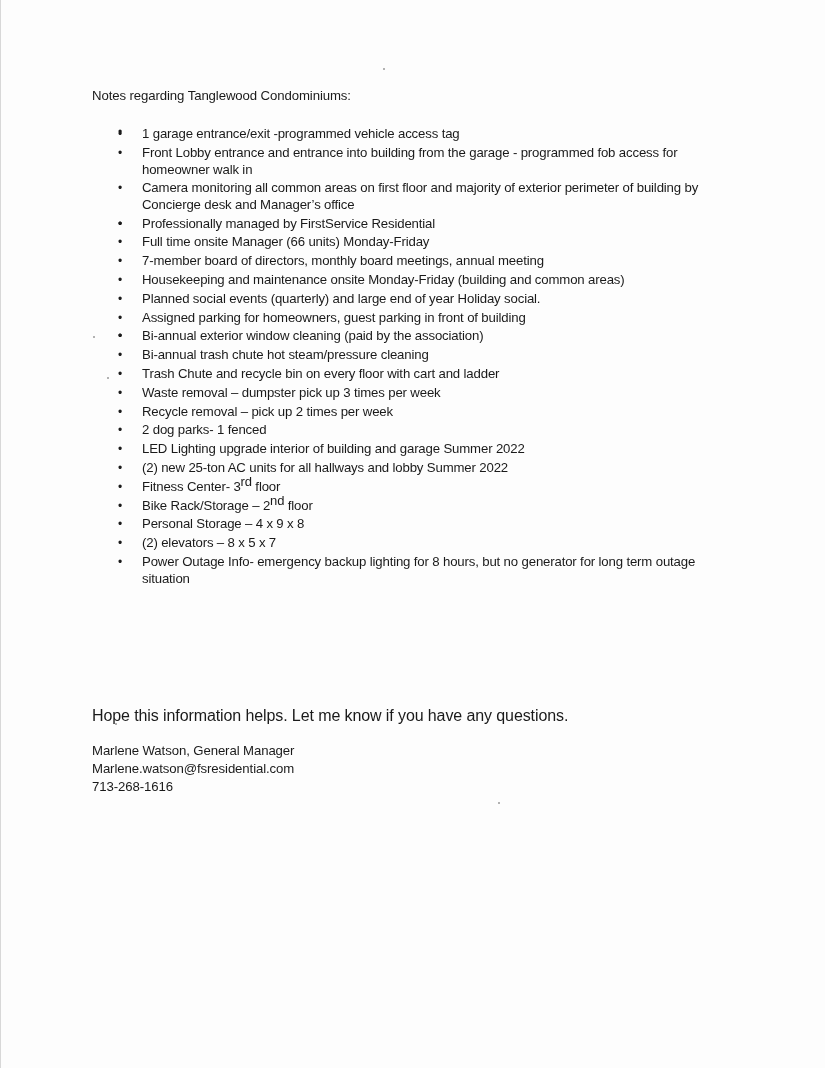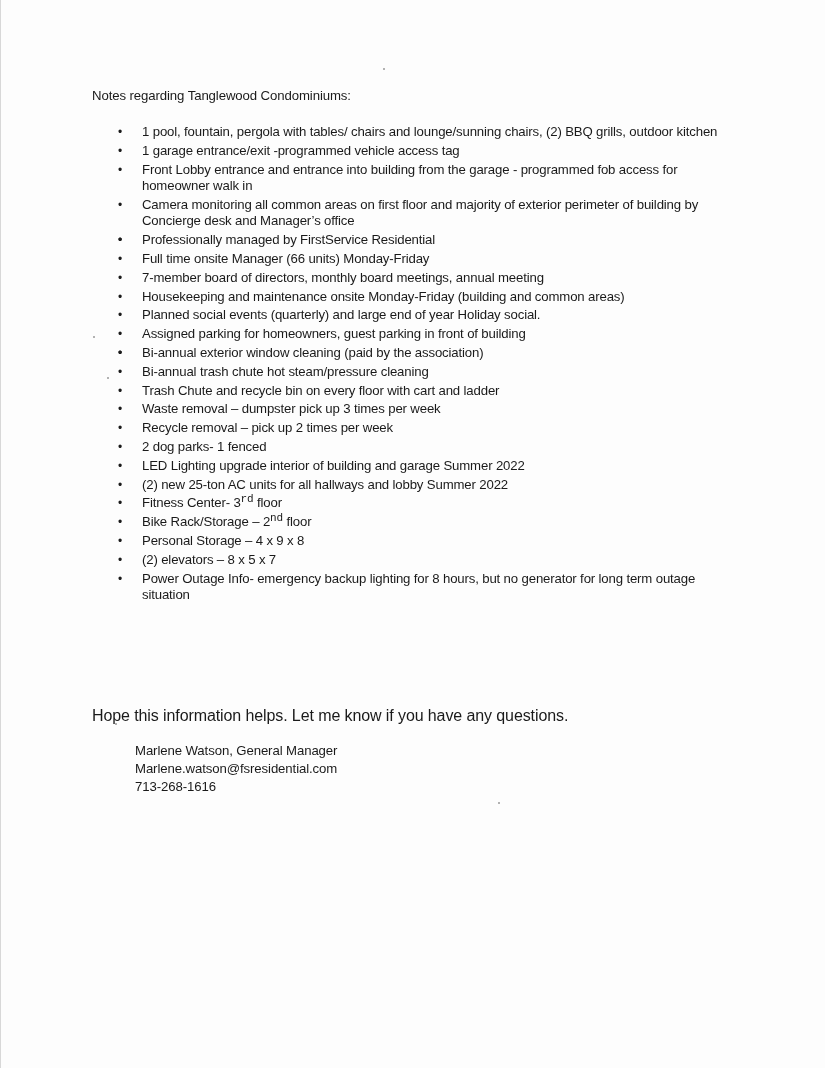--- a/index.html
+++ b/index.html
@@ -51,58 +51,56 @@
       margin-bottom: 2.3px;
       letter-spacing: -0.15px;
     }
     .notes-list li .bullet {
       position: absolute;
       left: 26px;
       top: 0;
       font-size: 12px;
     }
     .notes-list li sup {
-      font-size: 11px;
+      font-size: 13px;
       line-height: 0;
-      font-family: Liberation Mono, monospace;
     }
     .closing {
       position: absolute;
       left: 92px;
       top: 707px;
       font-size: 16px;
       letter-spacing: -0.1px;
     }
     .signature {
       position: absolute;
       left: 92px;
       top: 742px;
       font-size: 13.2px;
       line-height: 18px;
       letter-spacing: -0.1px;
-      margin-left: 43px;
     }
     .signature div { white-space: nowrap; }
     .speck {
       position: absolute;
       width: 2px; height: 2px;
       background: #999;
       border-radius: 1px;
     }
   </style>
 </head>
 <body>
 
 <div class="page">
   <div class="left-edge"></div>
 
   <div class="heading">Notes regarding Tanglewood Condominiums:</div>
 
   <ul class="notes-list" id="notes-list">
-      <li><span class="bullet">•</span><span>1 pool, fountain, pergola with tables/ chairs and lounge/sunning chairs, (2) BBQ grills, outdoor kitchen</span></li>
+      <li><span class="bullet">•</span></li>
       <li><span class="bullet">•</span><span>1 garage entrance/exit -programmed vehicle access tag</span></li>
       <li><span class="bullet">•</span><span>Front Lobby entrance and entrance into building from the garage - programmed fob access for homeowner walk in</span></li>
       <li><span class="bullet">•</span><span>Camera monitoring all common areas on first floor and majority of exterior perimeter of building by Concierge desk and Manager’s office</span></li>
       <li><span class="bullet">•</span></li>
       <li><span class="bullet">•</span><span>Professionally managed by FirstService Residential</span></li>
       <li><span class="bullet">•</span><span>Full time onsite Manager (66 units) Monday-Friday</span></li>
       <li><span class="bullet">•</span><span>7-member board of directors, monthly board meetings, annual meeting</span></li>
       <li><span class="bullet">•</span><span>Housekeeping and maintenance onsite Monday-Friday (building and common areas)</span></li>
       <li><span class="bullet">•</span><span>Planned social events (quarterly) and large end of year Holiday social.</span></li>
       <li><span class="bullet">•</span><span>Assigned parking for homeowners, guest parking in front of building</span></li>

